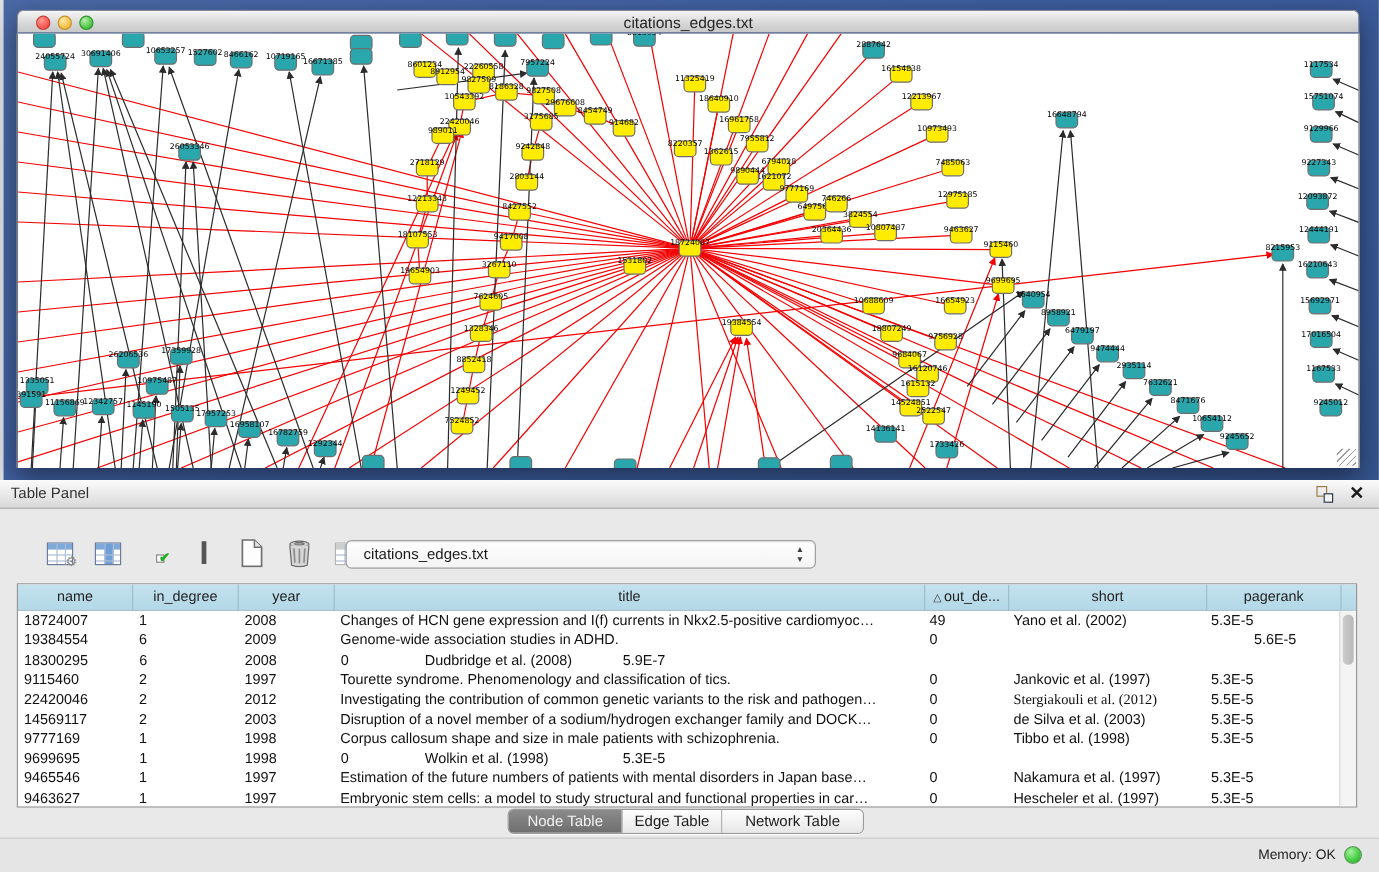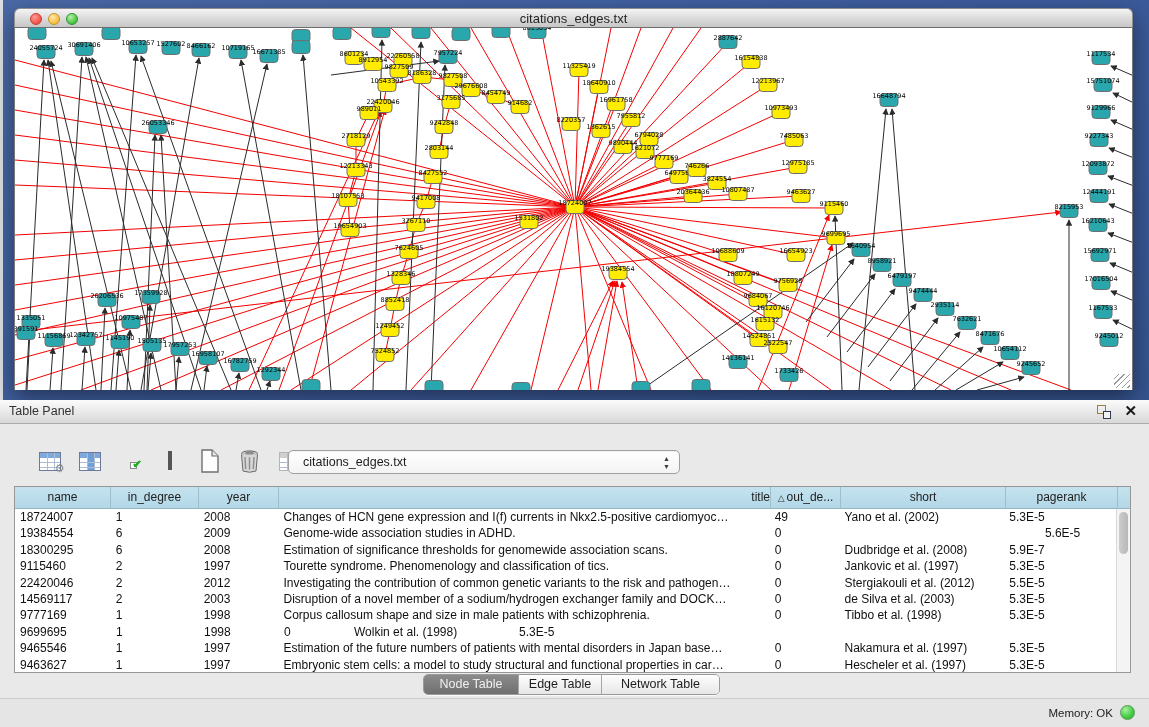--- a/index.html
+++ b/index.html
@@ -820,21 +820,21 @@
   <div class="table-select">
     <span class="value">citations_edges.txt</span>
     <span class="stepper">▲<br>▼</span>
   </div>
 
   <div class="data-table">
     <div class="thead" id="thead">
         <div class="th" style="width: 96px;">name</div>
         <div class="th" style="width: 88px;">in_degree</div>
         <div class="th" style="width: 80px;">year</div>
-        <div class="th" style="width: 492px; text-align: right;">title</div>
+        <div class="th" style="width: 492px;">title</div>
         <div class="th" style="width: 70px;"><span class="sort">△</span>out_de...</div>
         <div class="th" style="width: 165px;">short</div>
         <div class="th" style="width: 112px;">pagerank</div>
       </div>
     <div class="tbody" id="tbody">
         <div class="trow">
           <div class="tcell" style="width: 96px;">18724007</div>
           <div class="tcell" style="width: 88px;">1</div>
           <div class="tcell" style="width: 80px;">2008</div>
           <div class="tcell" style="width: 492px;">Changes of HCN gene expression and I(f) currents in Nkx2.5-positive cardiomyoc…</div>
@@ -848,41 +848,40 @@
           <div class="tcell" style="width: 80px;">2009</div>
           <div class="tcell" style="width: 492px;">Genome-wide association studies in ADHD.</div>
           <div class="tcell" style="width: 70px;">0</div>
           <div class="tcell" style="width: 165px; margin-top: 37px;">Franke et al. (2009)</div>
           <div class="tcell" style="width: 112px; text-align: center;">5.6E-5</div>
         </div>
         <div class="trow">
           <div class="tcell" style="width: 96px;">18300295</div>
           <div class="tcell" style="width: 88px;">6</div>
           <div class="tcell" style="width: 80px;">2008</div>
-          <div class="tcell" style="width: 492px;">Estimation of significance thresholds for genomewide association scans.</div>
           <div class="tcell" style="width: 70px;">0</div>
           <div class="tcell" style="width: 165px;">Dudbridge et al. (2008)</div>
           <div class="tcell" style="width: 112px;">5.9E-7</div>
         </div>
         <div class="trow">
           <div class="tcell" style="width: 96px;">9115460</div>
           <div class="tcell" style="width: 88px;">2</div>
           <div class="tcell" style="width: 80px;">1997</div>
           <div class="tcell" style="width: 492px;">Tourette syndrome. Phenomenology and classification of tics.</div>
           <div class="tcell" style="width: 70px;">0</div>
           <div class="tcell" style="width: 165px;">Jankovic et al. (1997)</div>
           <div class="tcell" style="width: 112px;">5.3E-5</div>
         </div>
         <div class="trow">
           <div class="tcell" style="width: 96px;">22420046</div>
           <div class="tcell" style="width: 88px;">2</div>
           <div class="tcell" style="width: 80px;">2012</div>
           <div class="tcell" style="width: 492px;">Investigating the contribution of common genetic variants to the risk and pathogen…</div>
           <div class="tcell" style="width: 70px;">0</div>
-          <div class="tcell" style="width: 165px;">Stergiakouli et al. (2012)</div>
+          <div class="tcell" style="width: 165px; font-family: Liberation Serif, serif;">Stergiakouli et al. (2012)</div>
           <div class="tcell" style="width: 112px;">5.5E-5</div>
         </div>
         <div class="trow">
           <div class="tcell" style="width: 96px;">14569117</div>
           <div class="tcell" style="width: 88px;">2</div>
           <div class="tcell" style="width: 80px;">2003</div>
           <div class="tcell" style="width: 492px;">Disruption of a novel member of a sodium/hydrogen exchanger family and DOCK…</div>
           <div class="tcell" style="width: 70px;">0</div>
           <div class="tcell" style="width: 165px;">de Silva et al. (2003)</div>
           <div class="tcell" style="width: 112px;">5.3E-5</div>

